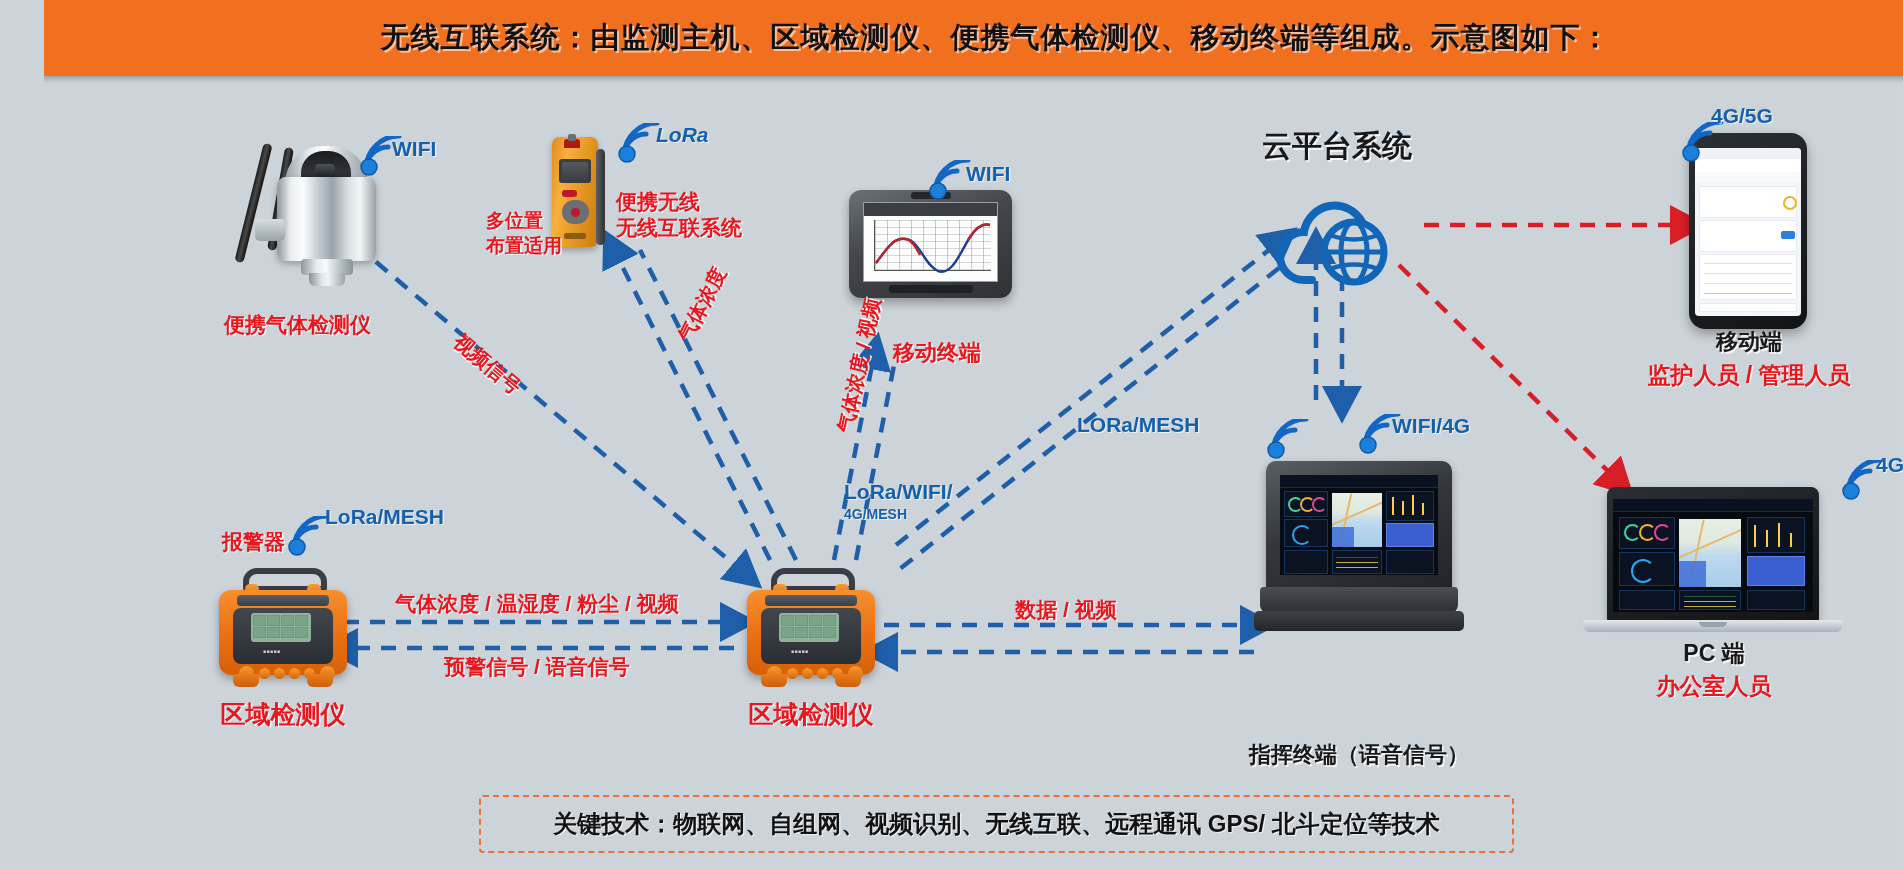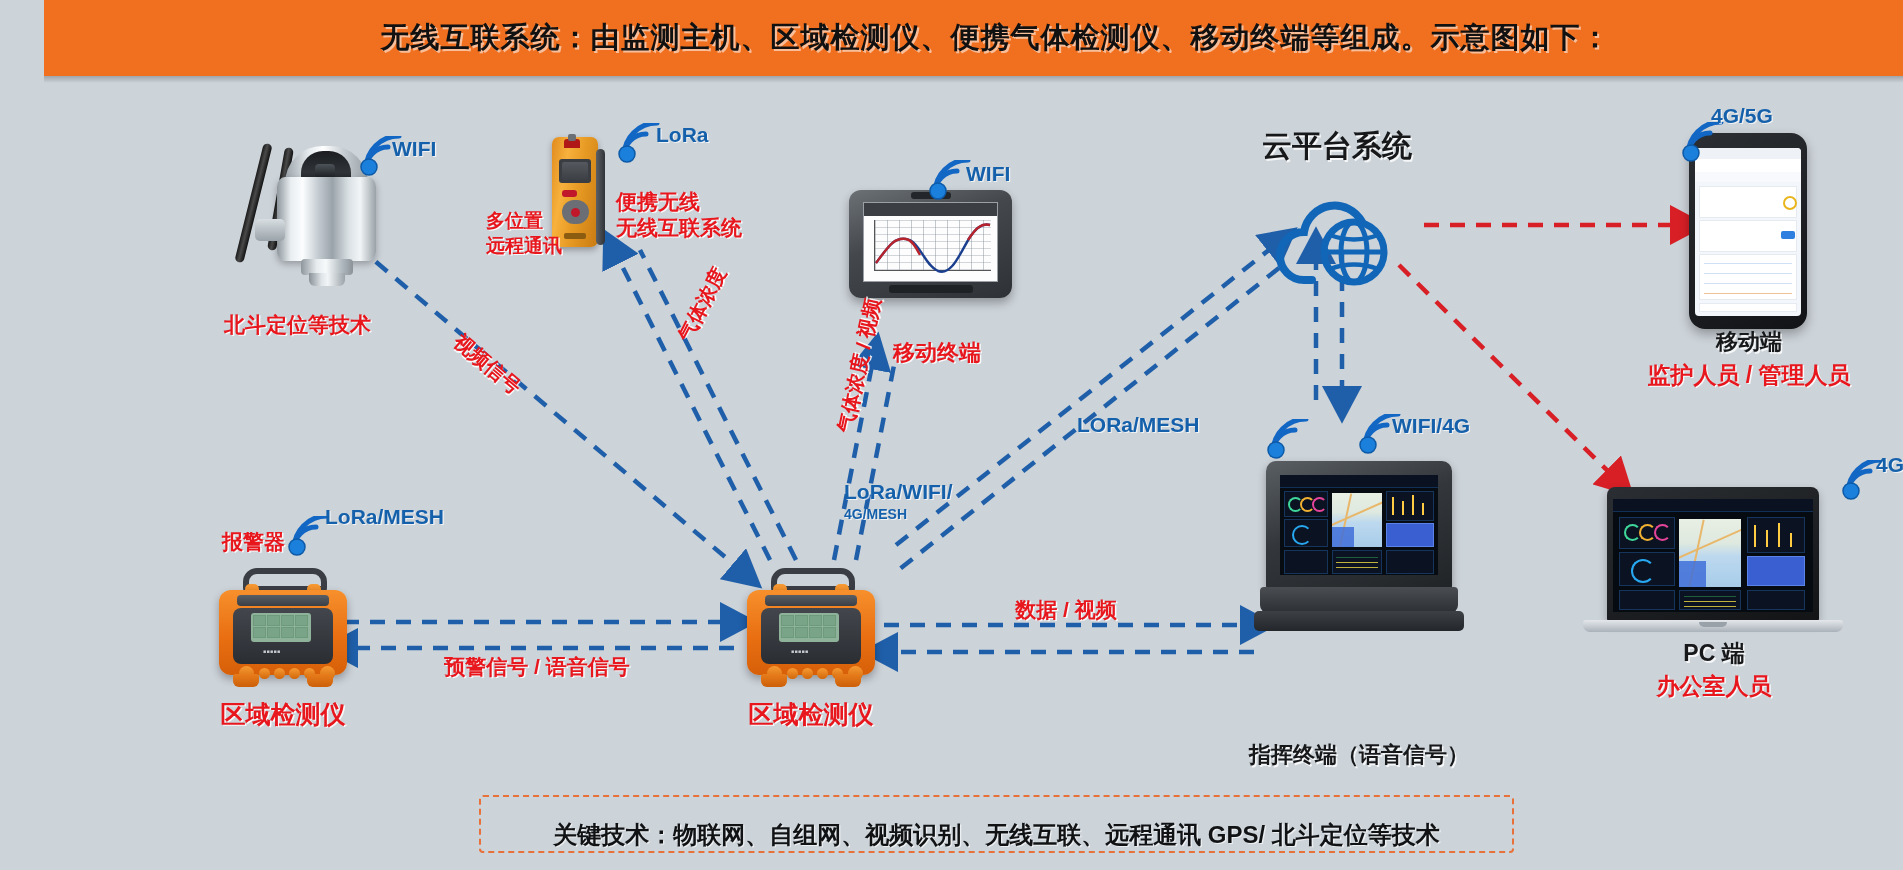--- a/index.html
+++ b/index.html
@@ -163,21 +163,21 @@
   .rd-vent{position:absolute;border-radius:4px;background:linear-gradient(180deg,#5a5f66,#3a3f45);}
   .rd-knob{position:absolute;border-radius:50%;background:linear-gradient(180deg,#f79a33,#d2670a);}
   .rd-ear{position:absolute;border-radius:5px;background:linear-gradient(180deg,#f79a33,#df6d10);}
   .rd-foot{position:absolute;border-radius:3px 3px 6px 6px;background:linear-gradient(180deg,#e87d1c,#cc5f08);}
   .rd-brand{position:absolute;color:#c8ccd1;font-size:5px;letter-spacing:.5px;}
 
   
   .footer-box{
     position:absolute;left:435px;top:795px;width:1035px;height:58px;
     border:2px dashed #e8713a;border-radius:4px;
-    display:flex;align-items:flex-end;justify-content:center;
+    display:flex;align-items:center;justify-content:center;
     box-sizing:border-box;
   }
   .footer-text{font-size:24px;font-weight:bold;color:#101214;white-space:nowrap;
     text-shadow:1.3px 1.3px 0 rgba(255,255,255,.65);}
 
   .rot{transform-origin:left top;}
 </style>
 </head>
 <body>
 
@@ -242,43 +242,43 @@
   <div class="wifi" style="left:315px;top:136px;">
     <svg width="46" height="40" viewBox="0 0 46 40">
       <g fill="none" stroke="#1266c4" stroke-width="5" stroke-linecap="round">
         <path d="M7,33 A22,22 0 0 1 29,11"></path>
         <path d="M7,22 A33,33 0 0 1 40,-11" transform="translate(0,11)"></path>
       </g>
       <circle cx="10" cy="31" r="8" fill="#1b7fdc" stroke="#0d5aa7" stroke-width="1.5"></circle>
     </svg>
   </div>
   <div class="lbl lbl-blue" style="left:348px;top:137px;font-size:21px;">WIFI</div>
-  <div class="lbl lbl-red" style="left:180px;top:313px;font-size:21px;">北斗定位等技术</div>
+  <div class="lbl lbl-red" style="left:180px;top:313px;font-size:21px;">便携气体检测仪</div>
 
   <div class="dev" style="left:508px;top:137px;width:60px;height:120px;">
     <div class="hgd-body"></div>
     <div class="hgd-sensor"></div>
     <div class="hgd-screen"></div>
     <div class="hgd-btn"></div>
     <div class="hgd-pad"></div>
     <div class="hgd-foot"></div>
     <div class="hgd-strap"></div>
   </div>
   <div class="wifi" style="left:573px;top:123px;">
     <svg width="46" height="40" viewBox="0 0 46 40">
       <g fill="none" stroke="#1266c4" stroke-width="5" stroke-linecap="round">
         <path d="M7,33 A22,22 0 0 1 29,11"></path>
         <path d="M7,22 A33,33 0 0 1 40,-11" transform="translate(0,11)"></path>
       </g>
       <circle cx="10" cy="31" r="8" fill="#1b7fdc" stroke="#0d5aa7" stroke-width="1.5"></circle>
     </svg>
   </div>
-  <div class="lbl lbl-blue" style="left:612px;top:123px;font-size:21px;">LoRa</div>
+  <div class="lbl lbl-blue" style="left:612px;top:123px;font-size:21px;font-style:italic;">LoRa</div>
   <div class="lbl lbl-red" style="left:442px;top:210px;font-size:19px;">多位置</div>
-  <div class="lbl lbl-red" style="left:442px;top:235px;font-size:19px;">远程通讯</div>
+  <div class="lbl lbl-red" style="left:442px;top:235px;font-size:19px;">布置适用</div>
   <div class="lbl lbl-red" style="left:572px;top:190px;font-size:21px;">便携无线</div>
   <div class="lbl lbl-red" style="left:572px;top:216px;font-size:21px;">无线互联系统</div>
 
   <div class="dev" style="left:805px;top:190px;width:170px;height:115px;">
     <div class="tab-shell">
       <div class="tab-nub"></div>
       <div class="tab-screen">
         <div class="tab-bar"></div>
         <div class="tab-grid"></div>
         <svg width="135" height="80" viewBox="0 0 135 80" style="position:absolute;left:0;top:0;">
@@ -519,20 +519,21 @@
 
   <div class="lbl lbl-red rot" style="left:420px;top:330px;font-size:20px;transform:rotate(40deg);">视频信号</div>
 
   <div class="lbl lbl-red rot" style="left:630px;top:335px;font-size:20px;transform:rotate(-63deg);">气体浓度</div>
 
   <div class="lbl lbl-red rot" style="left:790px;top:430px;font-size:20px;transform:rotate(-78deg);">气体浓度 / 视频</div>
 
   <div class="lbl lbl-blue" style="left:800px;top:480px;font-size:21px;">LoRa/WIFI/</div>
   <div class="lbl lbl-blue" style="left:800px;top:506px;font-size:14px;">4G/MESH</div>
 
+  <div class="lbl lbl-red center" style="left:493px;top:592px;font-size:21px;">气体浓度 / 温湿度 / 粉尘 / 视频</div>
   <div class="lbl lbl-red center" style="left:493px;top:655px;font-size:21px;">预警信号 / 语音信号</div>
 
   <div class="lbl lbl-red center" style="left:1022px;top:598px;font-size:21px;">数据 / 视频</div>
 
   <div class="footer-box">
     <div class="footer-text">关键技术：物联网、自组网、视频识别、无线互联、远程通讯 GPS/ 北斗定位等技术</div>
   </div>
 
 </div>
 

